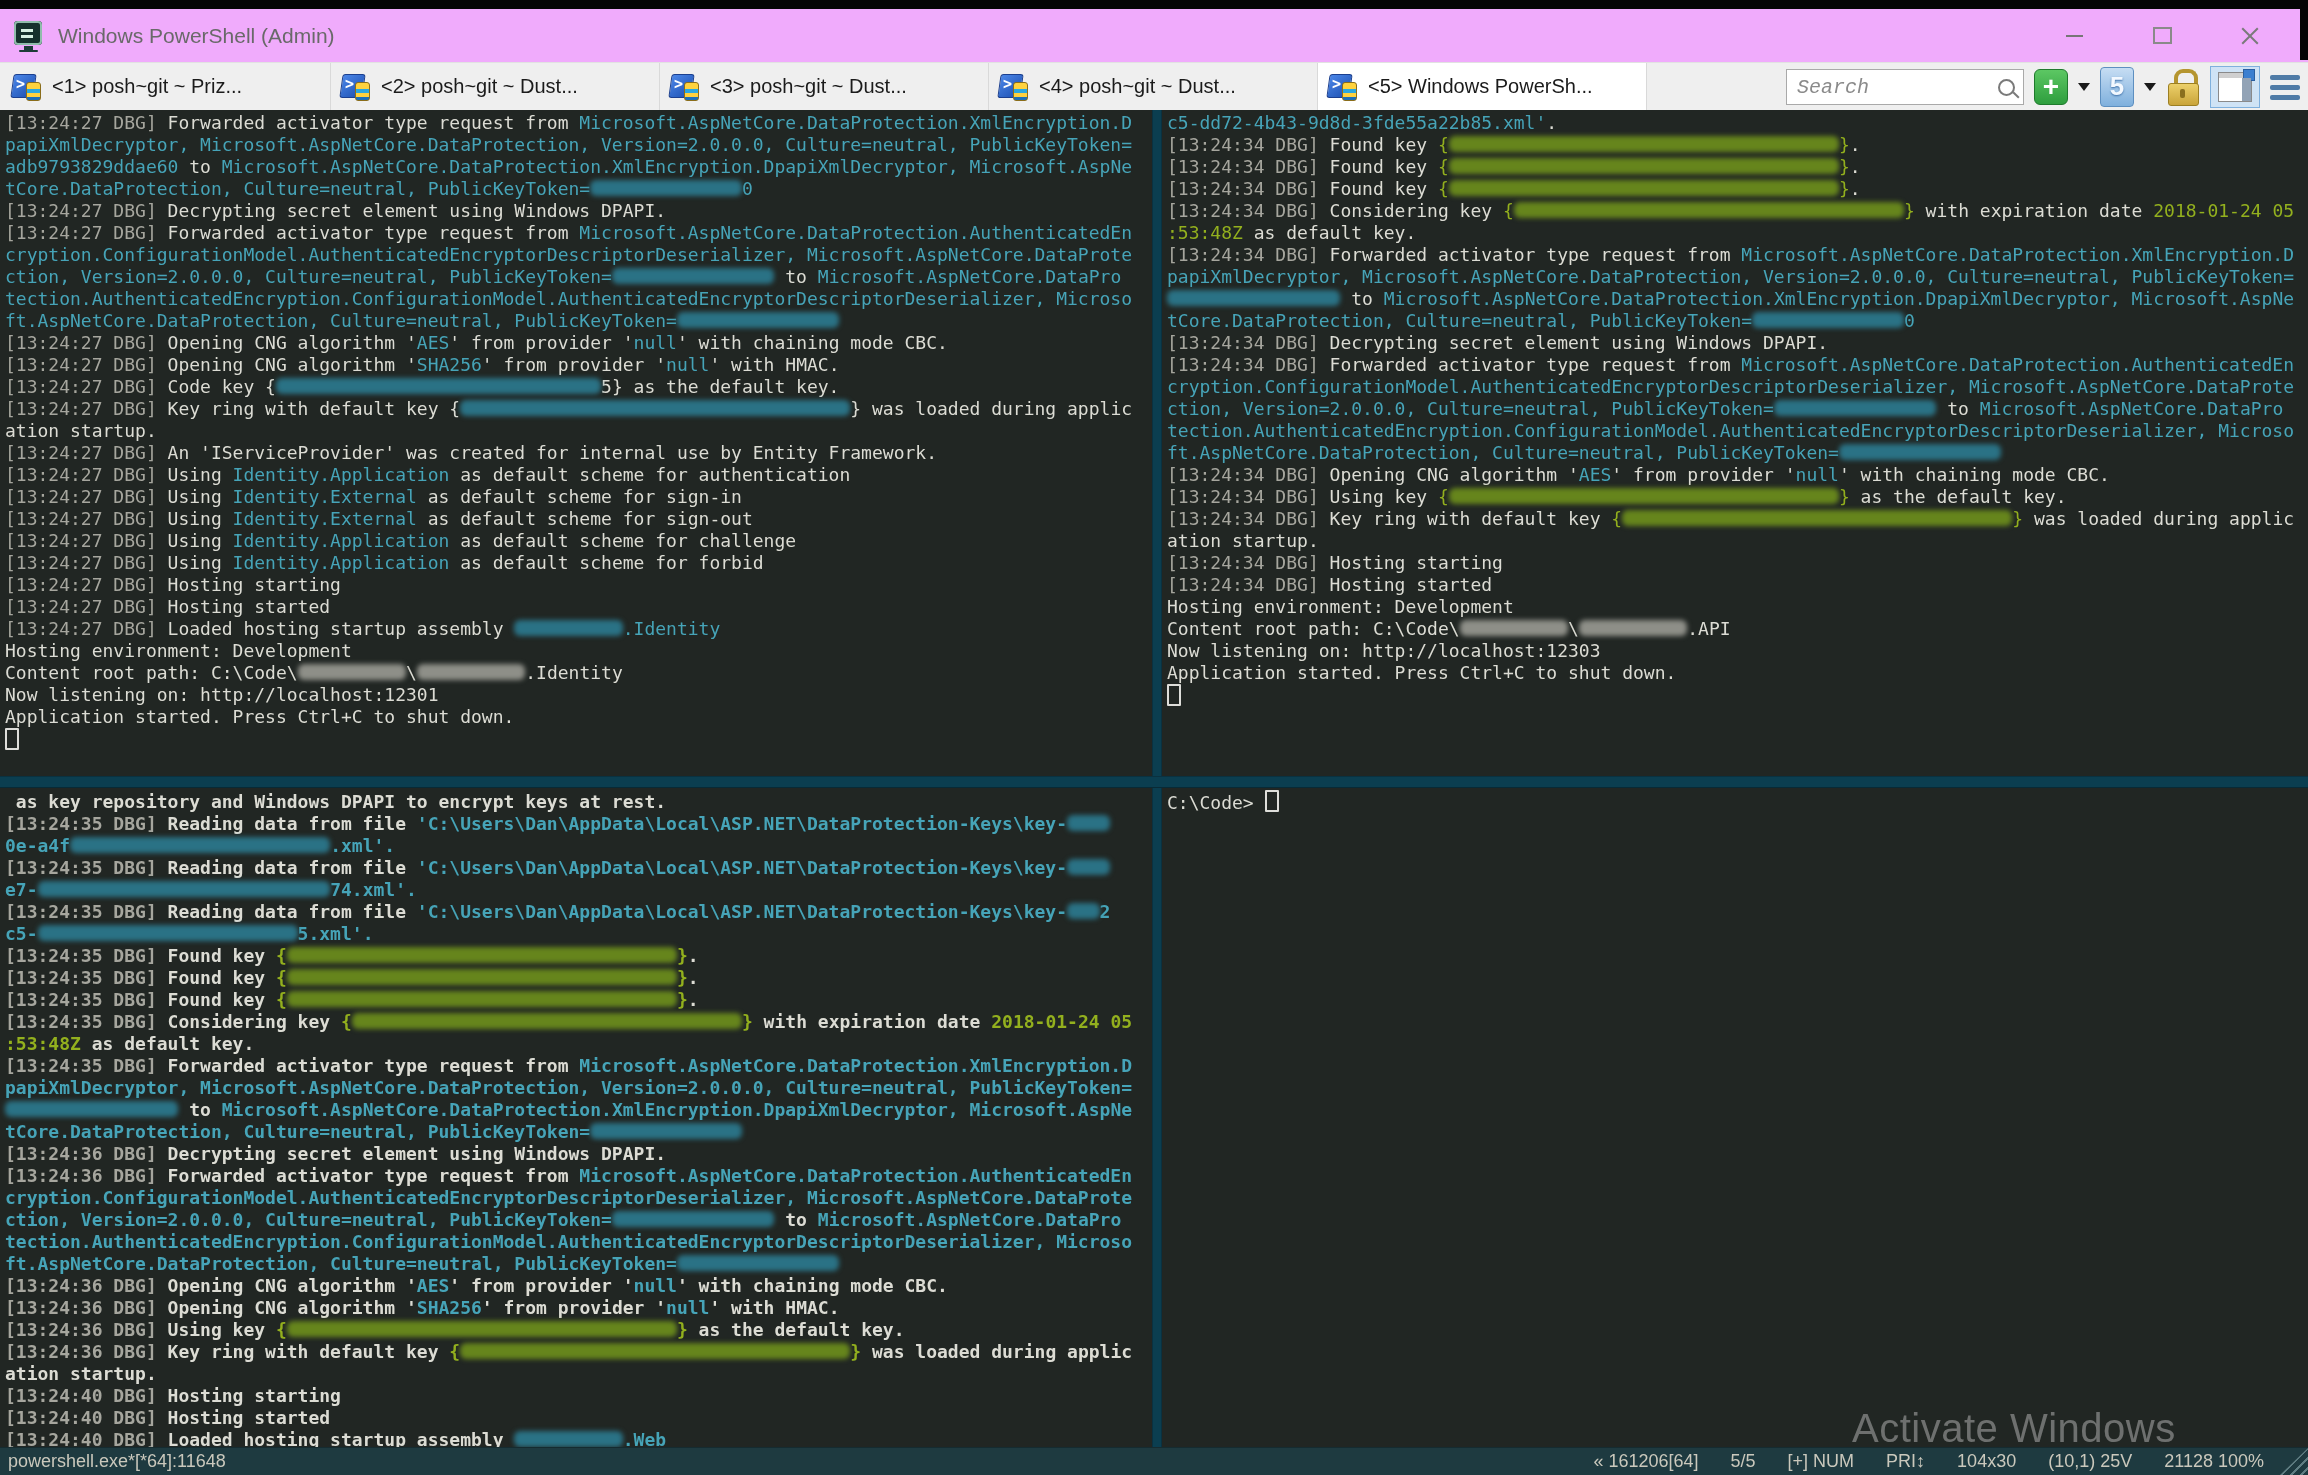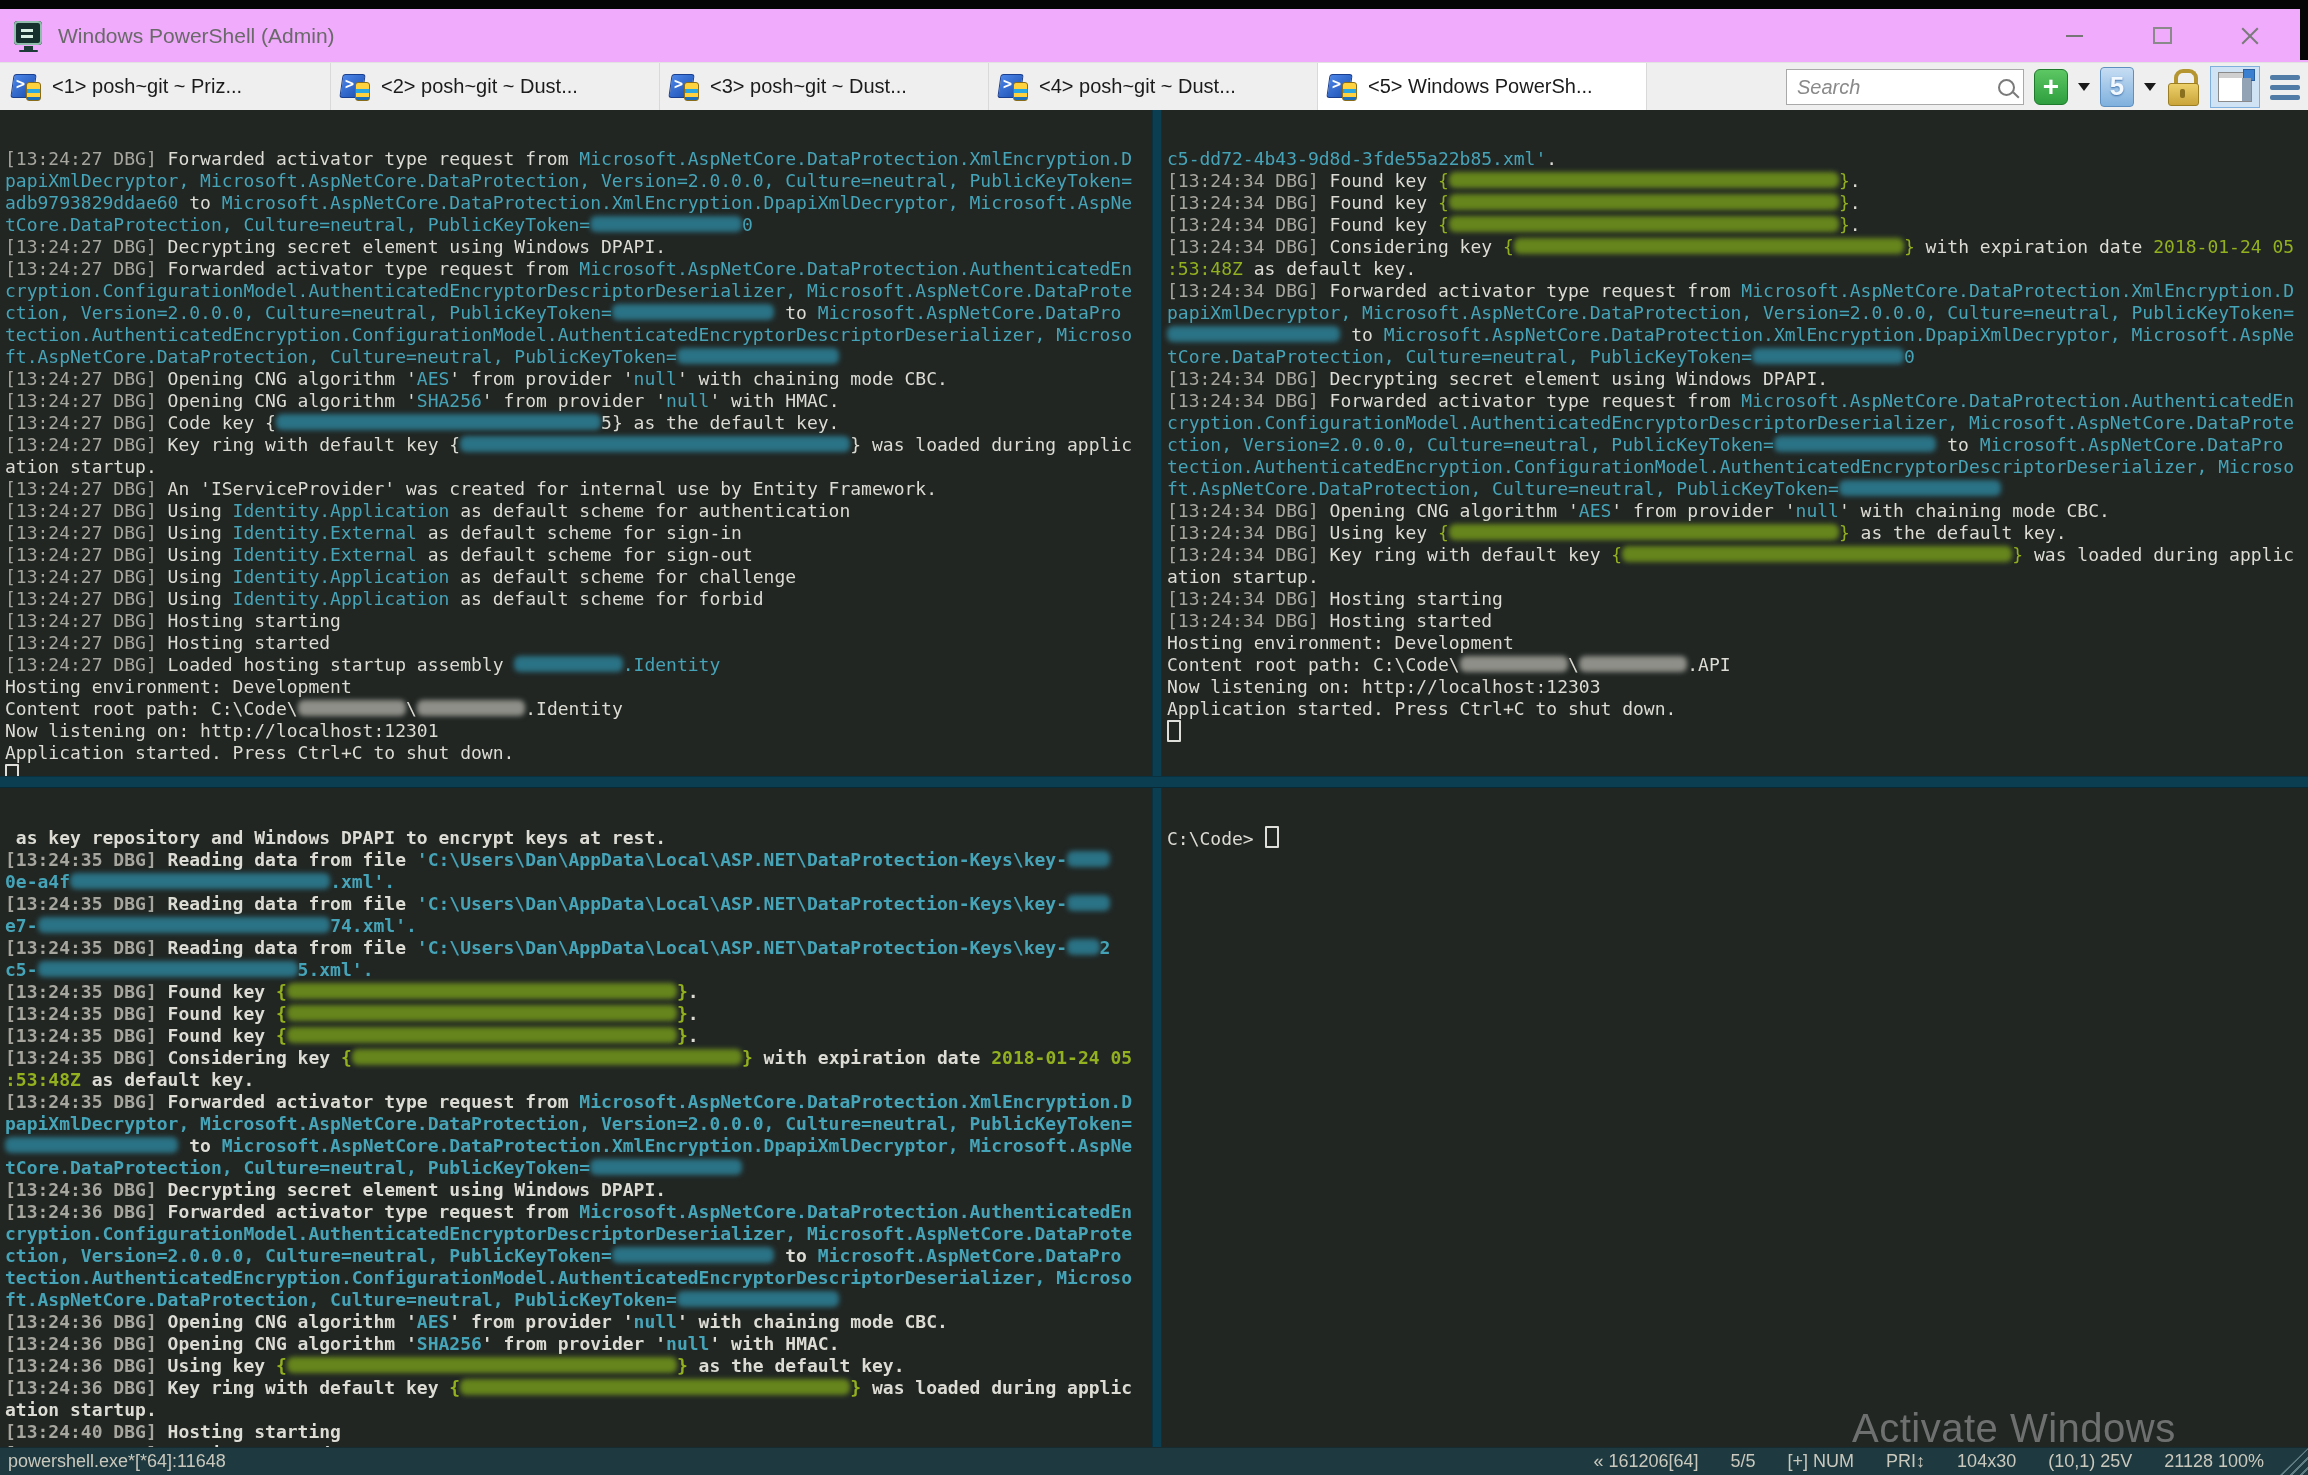--- a/index.html
+++ b/index.html
@@ -26,41 +26,41 @@
   .tabbar{position:absolute;left:0;top:62px;width:2308px;height:48px;background:#efefef;border-top:1px solid #e2e2e2;box-sizing:border-box;}
   #tabs{display:flex;height:47px;margin-left:2px;}
   .tab{width:329px;box-sizing:border-box;display:flex;align-items:center;gap:10px;padding:0 10px;border-right:1px solid #d9d9d9;font-size:20px;color:#1b1b1b;white-space:nowrap;overflow:hidden;cursor:default;}
   .tab.active{background:#ffffff;}
   .ticon{width:30px;height:28px;position:relative;flex:0 0 auto;}
   .ticon .ps{position:absolute;left:0;top:1px;width:21px;height:22px;background:linear-gradient(135deg,#4b86e8,#1c4fb0);transform:skewX(-8deg);border-radius:3px;border:1px solid #1b3f8f;}
   .ticon b{position:absolute;left:4px;top:2px;color:#fff;font:bold 15px "DejaVu Sans Mono",monospace;}
   .ticon .parrot{position:absolute;right:1px;bottom:0;width:13px;height:17px;border:1px solid #8a6d1a;border-radius:3px;background:linear-gradient(180deg,#ffd23e 0 35%,#2aa7e0 35% 60%,#ffd23e 60% 80%,#1c6fb8 80%);}
   .toolbar{position:absolute;right:8px;top:4px;display:flex;align-items:center;gap:10px;height:40px;}
   .searchbox{width:238px;height:36px;background:#fff;border:1px solid #a9a9a9;display:flex;align-items:center;box-sizing:border-box;padding:0 8px;}
-  .searchbox input{flex:1;border:none;outline:none;font-family:Liberation Sans, sans-serif;font-size:20px;color:#8b5cf6;min-width:0;background:transparent;}
+  .searchbox input{flex:1;border:none;outline:none;font-family:Liberation Mono, monospace;font-size:20px;color:#8b5cf6;min-width:0;background:transparent;}
   .searchbox input::placeholder{font-style:italic;color:#8a8a8a;}
   .mag{width:13px;height:13px;border:2px solid #7a7a7a;border-radius:50%;position:relative;flex:0 0 auto;margin-left:6px;}
   .mag::after{content:"";position:absolute;width:8px;height:2px;background:#7a7a7a;transform:rotate(45deg);right:-7px;bottom:-2px;}
   .btn-new{width:34px;height:36px;border:1px solid #1f7a2d;border-radius:6px;background:linear-gradient(#5cc763,#2e9e3e);color:#fff;font:bold 28px/32px "Liberation Sans",sans-serif;text-align:center;padding:0;}
   .caret{width:0;height:0;border-left:6px solid transparent;border-right:6px solid transparent;border-top:8px solid #1a1a1a;}
   .btn-five{width:32px;height:38px;border:1px solid #5d8fc0;border-radius:4px;background:linear-gradient(#c6ddf3,#7fb0dd);color:#f2f8ff;font:bold 26px/36px "Liberation Sans",sans-serif;text-align:center;text-shadow:0 1px 2px #3b6ea8;display:block;}
   .lock{position:relative;width:34px;height:38px;display:block;}
   .lock .shackle{position:absolute;left:8px;top:1px;width:16px;height:16px;border:4px solid #b5952f;border-bottom:none;border-radius:9px 9px 0 0;}
   .lock .lbody{position:absolute;left:2px;top:15px;width:29px;height:21px;background:linear-gradient(#ecd06a,#c9a43a);border:1px solid #9c7f22;border-radius:3px;}
   .lock .keyhole{position:absolute;left:14px;top:21px;width:5px;height:9px;background:#8a6f1e;border-radius:2px;}
   .panelbtn{width:50px;height:42px;background:#cfe3f5;border:1px solid #7fb0dd;display:flex;align-items:center;justify-content:center;box-sizing:border-box;}
   .pwin{width:32px;height:28px;background:#fff;border:1px solid #8a8a8a;position:relative;}
   .pwin::before{content:"";position:absolute;left:0;top:0;right:0;height:5px;background:#cfcfcf;}
   .pwin::after{content:"";position:absolute;right:0;top:5px;bottom:0;width:9px;background:#92a3b6;}
   .pdot{position:absolute;right:-4px;top:-4px;width:10px;height:10px;background:#3b7fd0;border:1px solid #2a5fa0;}
   .burger{display:flex;flex-direction:column;gap:5px;width:30px;}
   .burger i{height:5px;background:#4f7ba6;border-radius:2px;display:block;}
   
   .console{position:absolute;left:0;top:110px;width:2308px;height:1337px;background:var(--bg,#212623);}
-  .pane{position:absolute;overflow:hidden;font:18px/22px "DejaVu Sans Mono",monospace;color:var(--fg,#dcdcd4);padding:2px 7px 0 5px;box-sizing:border-box;margin-top:36px;}
+  .pane{position:absolute;overflow:hidden;font:18px/22px "DejaVu Sans Mono",monospace;color:var(--fg,#dcdcd4);padding:2px 7px 0 5px;box-sizing:border-box;}
   .pane.tl{left:0;top:0;width:1152px;height:666px;}
   .pane.tr{left:1162px;top:0;width:1146px;height:666px;}
   .pane.bl{left:0;top:679px;width:1152px;height:659px;font-weight:bold;}
   .pane.br{left:1162px;top:678px;width:1146px;height:659px;}
   .vdiv{position:absolute;left:1152px;top:0;width:10px;height:1337px;background:var(--split,#0b3e50);box-shadow:inset 1px 0 0 #0a3140, inset -1px 0 0 #0a3140;}
   .hdiv{position:absolute;left:0;top:666px;width:2308px;height:12px;background:var(--split,#0b3e50);box-shadow:inset 0 1px 0 #0a3140, inset 0 -1px 0 #082a36;}
   .cline{height:22px;white-space:pre;}
   .t-d{color:var(--fg,#dcdcd4);} .t-ts{color:#a6a69e;} .t-cy{color:var(--cyan,#46a4b8);} .t-gr{color:var(--green,#93b01e);}
   .blur{display:inline-block;border-radius:6px;filter:blur(2.5px);height:16px;vertical-align:-2px;}
   .b-g{background:#66851c;} .b-c{background:#2a7285;} .b-w{background:#8e8f88;}

